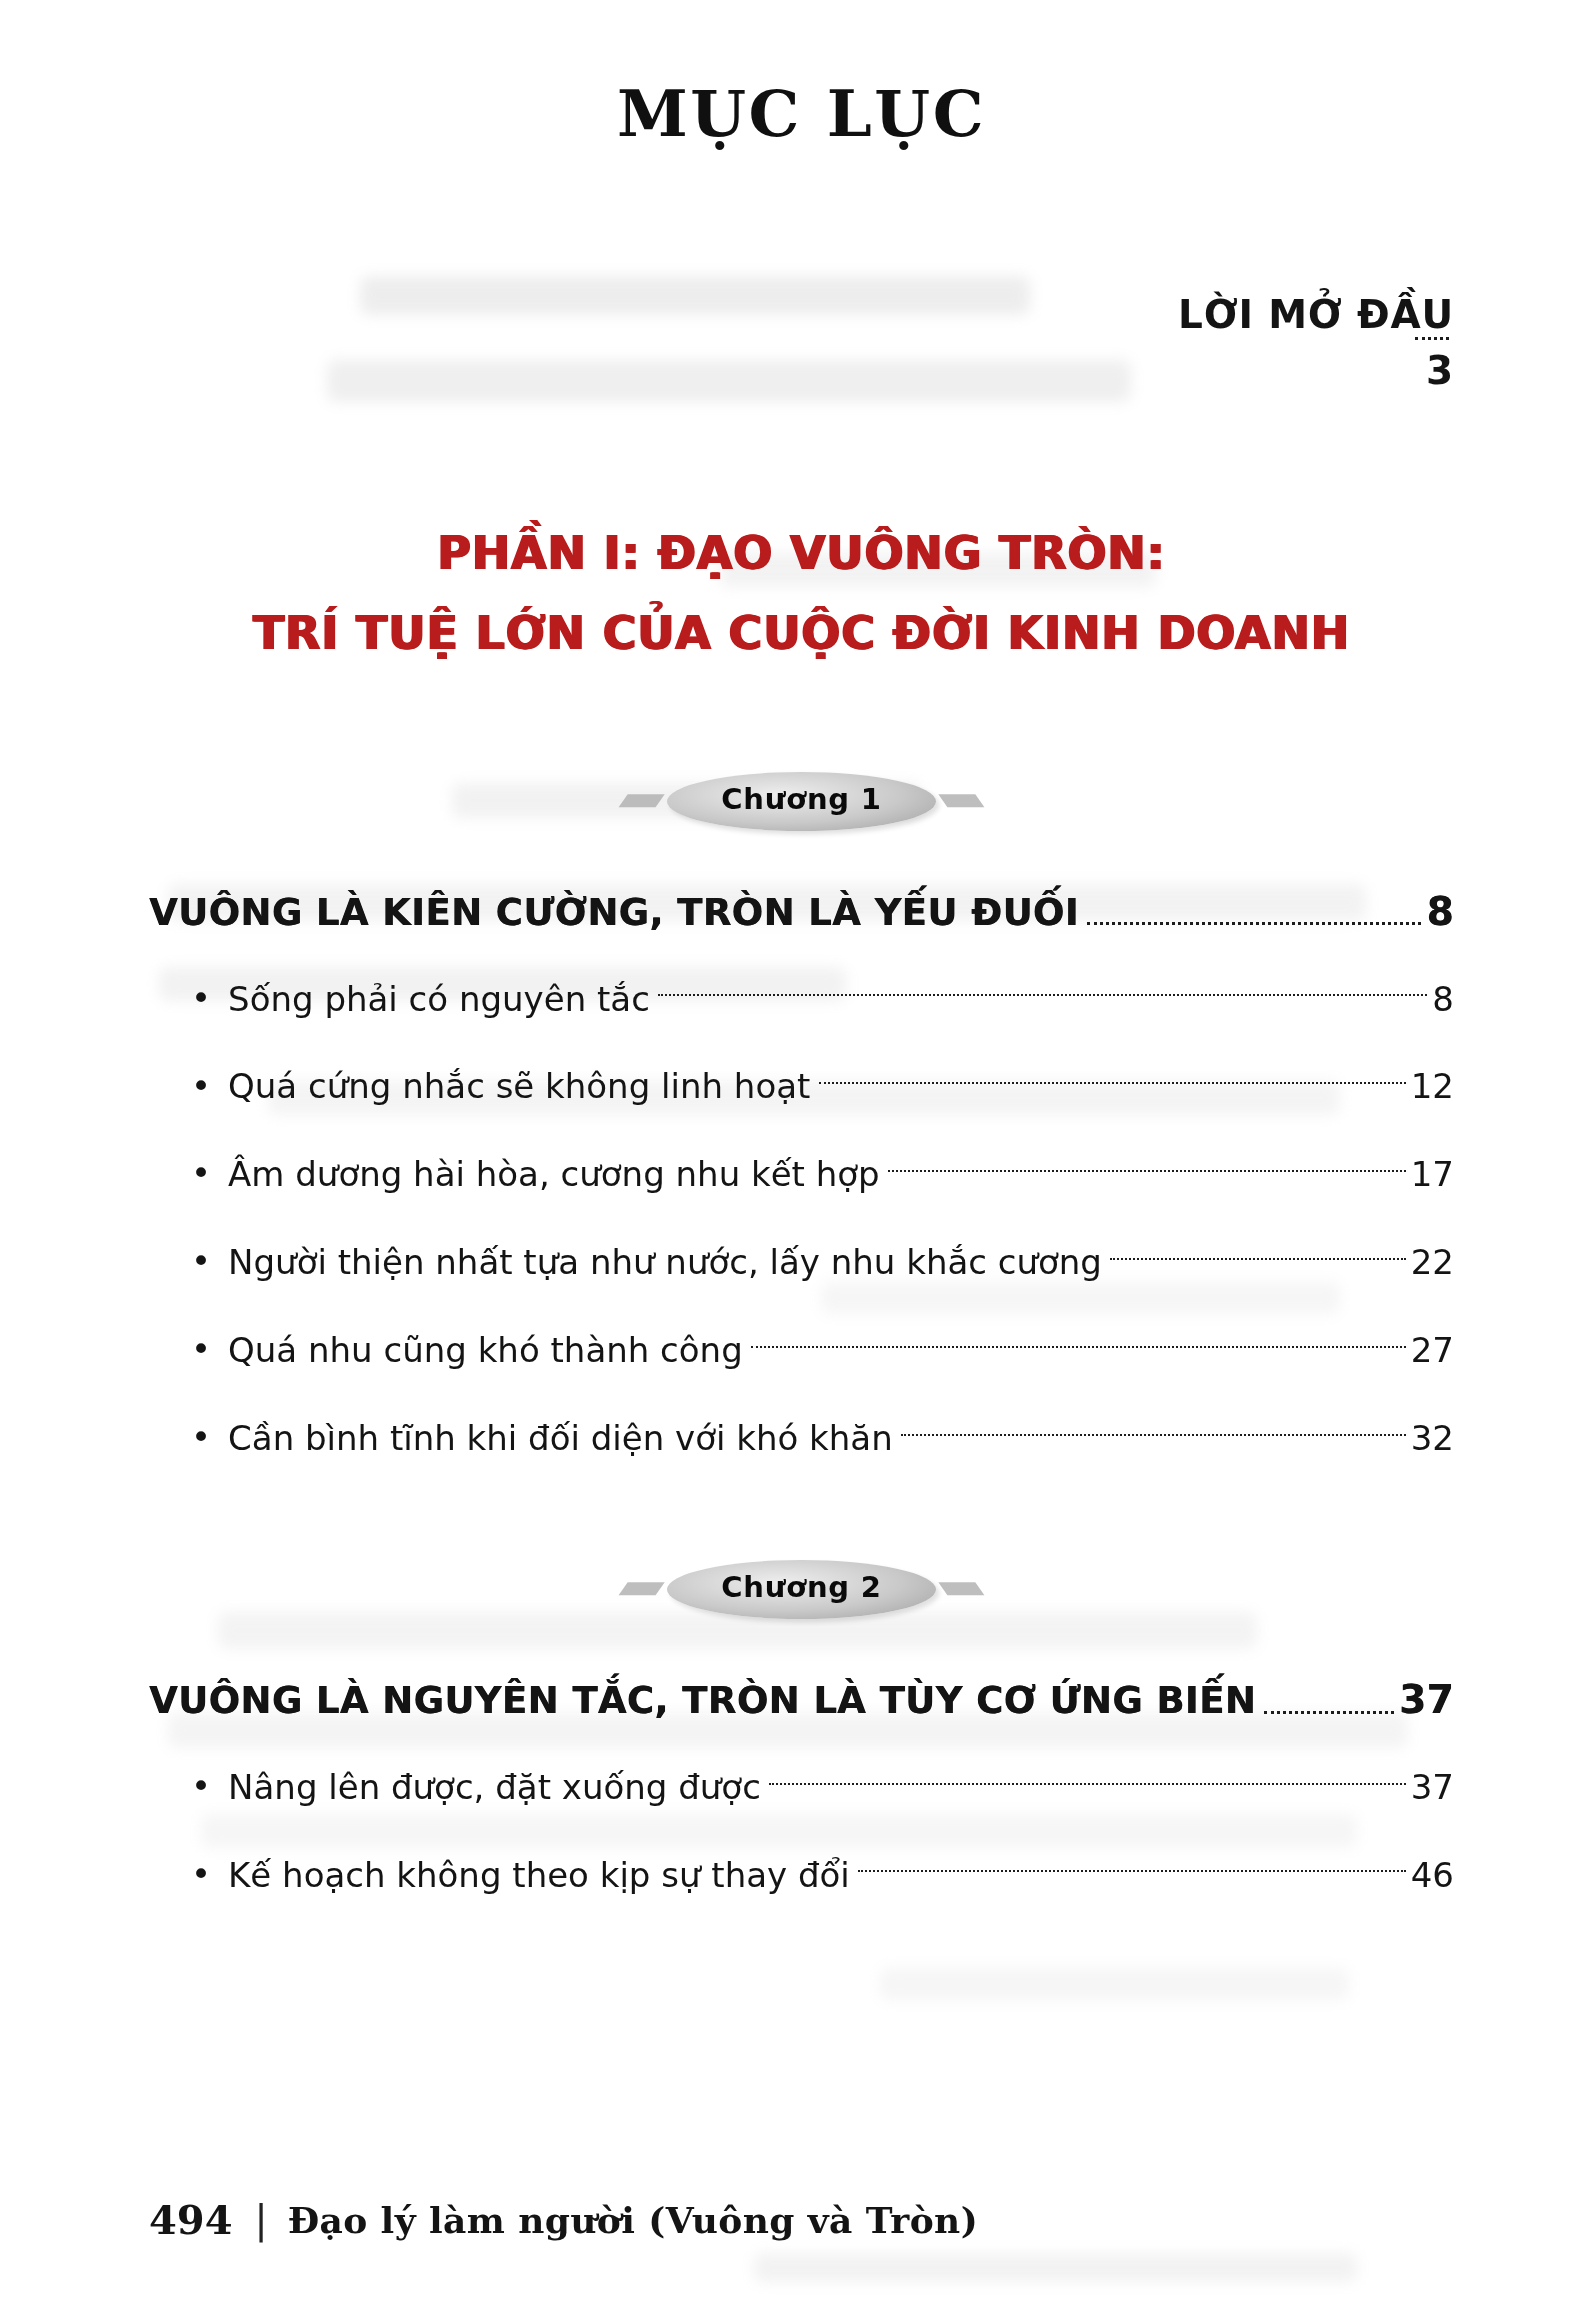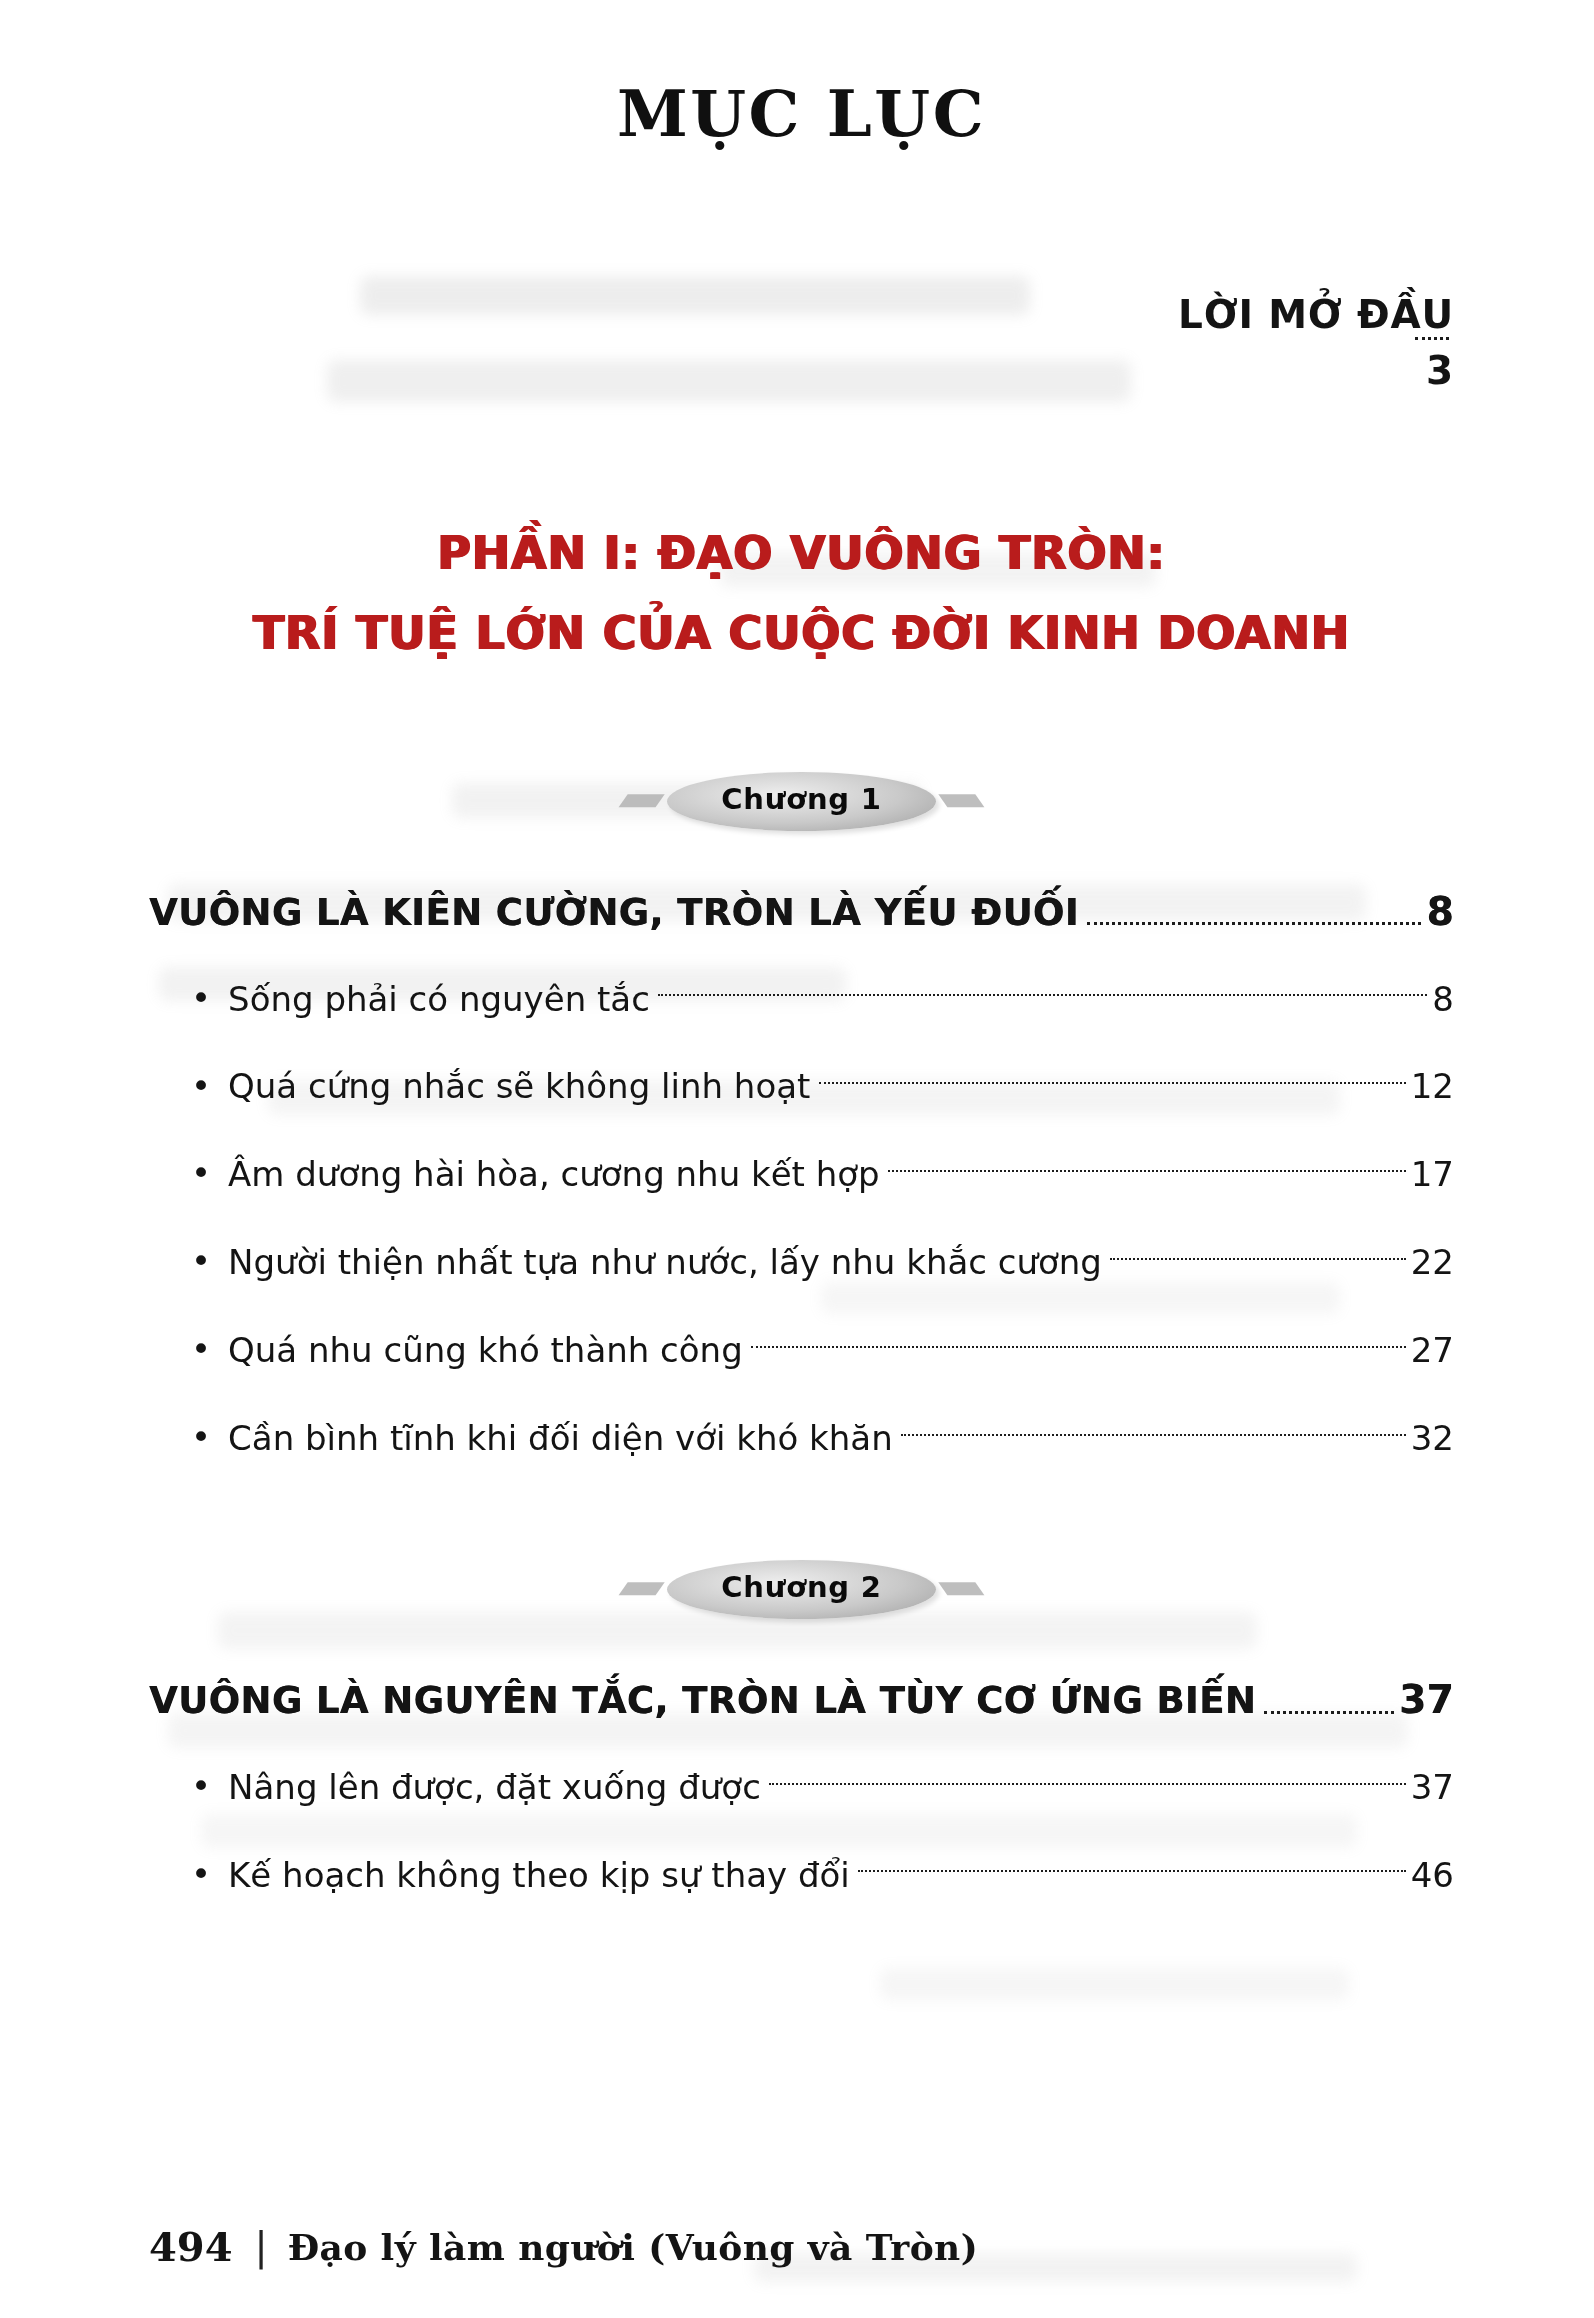--- a/index.html
+++ b/index.html
@@ -150,21 +150,21 @@
   }
 
   .label {
     white-space: nowrap;
   }
 
   .footer {
     position: absolute;
     z-index: 1;
     left: 149px;
-    bottom: 49px;
+    bottom: 76px;
     display: flex;
     align-items: center;
   }
   .footer .folio {
     font-size: 40px;
     font-weight: 800;
     font-family: "DejaVu Serif", serif;
   }
   .footer .divider {
     margin: 0 20px 0 22px;

